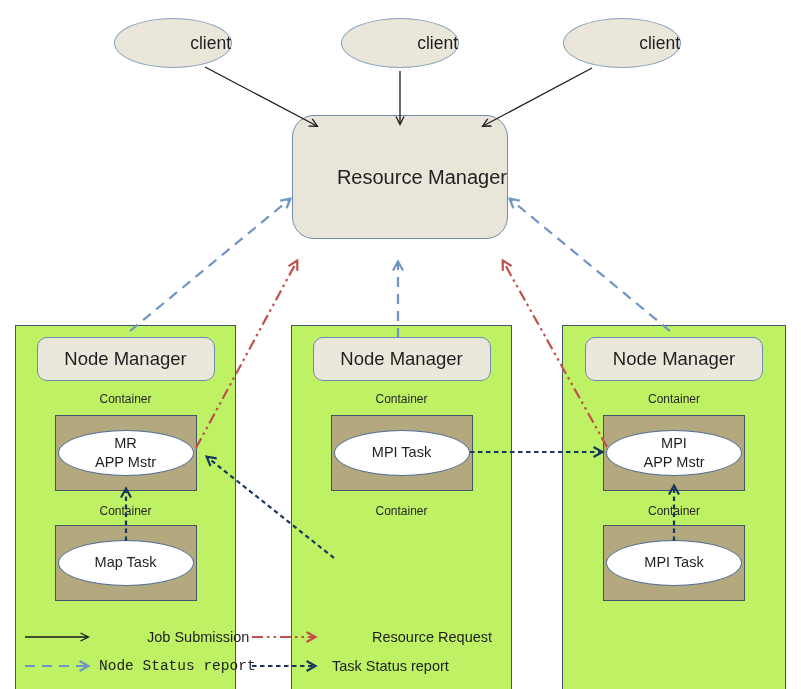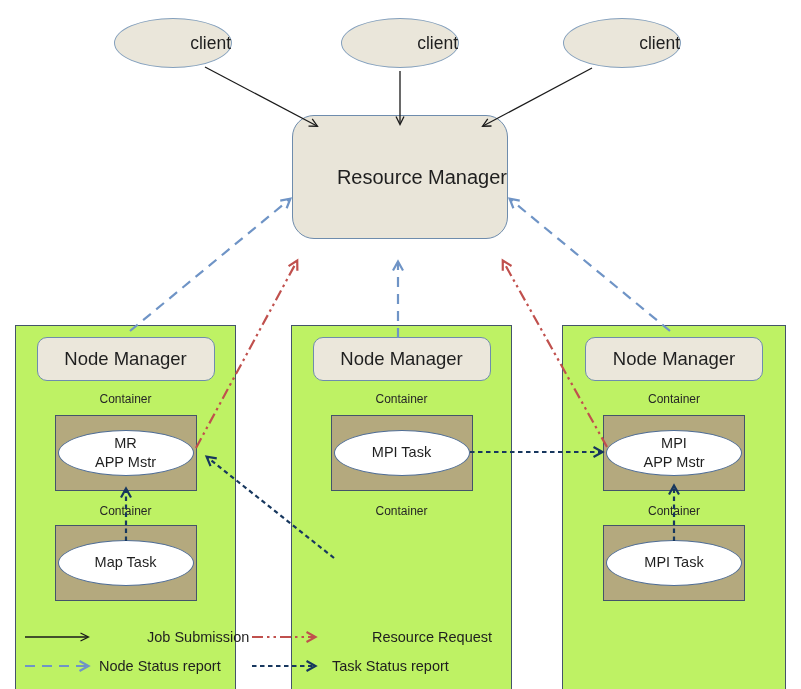--- a/index.html
+++ b/index.html
@@ -153,17 +153,17 @@
     <line class="ln-navy" x1="470" y1="452" x2="602" y2="452" marker-end="url(#mk-navy)" stroke="#17375e"></line>
     <line class="ln-navy" x1="674" y1="541" x2="674" y2="486" marker-end="url(#mk-navy)" stroke="#17375e"></line>
 
     <line class="ln-black" x1="25" y1="637" x2="88" y2="637" marker-end="url(#mk-black)" stroke="#1a1a1a"></line>
     <line class="ln-blue" x1="25" y1="666" x2="88" y2="666" marker-end="url(#mk-blue)" stroke="#6f94c6"></line>
     <line class="ln-red" x1="252" y1="637" x2="315" y2="637" marker-end="url(#mk-red)" stroke="#c0504d"></line>
     <line class="ln-navy" x1="252" y1="666" x2="315" y2="666" marker-end="url(#mk-navy)" stroke="#17375e"></line>
   </svg>
 
   <div class="legend-label" style="left:99px;top:629px;margin-left:48px;">Job Submission</div>
-  <div class="legend-label" style="left:99px;top:658px;">Node Status report</div>
+  <div class="legend-label" style="left:99px;top:658px;font-family:Liberation Mono, monospace;">Node Status report</div>
   <div class="legend-label" style="left:332px;top:629px;margin-left:40px;">Resource Request</div>
   <div class="legend-label" style="left:332px;top:658px;text-align:center;">Task Status report</div>
 
 </div>
 
 </body></html>

